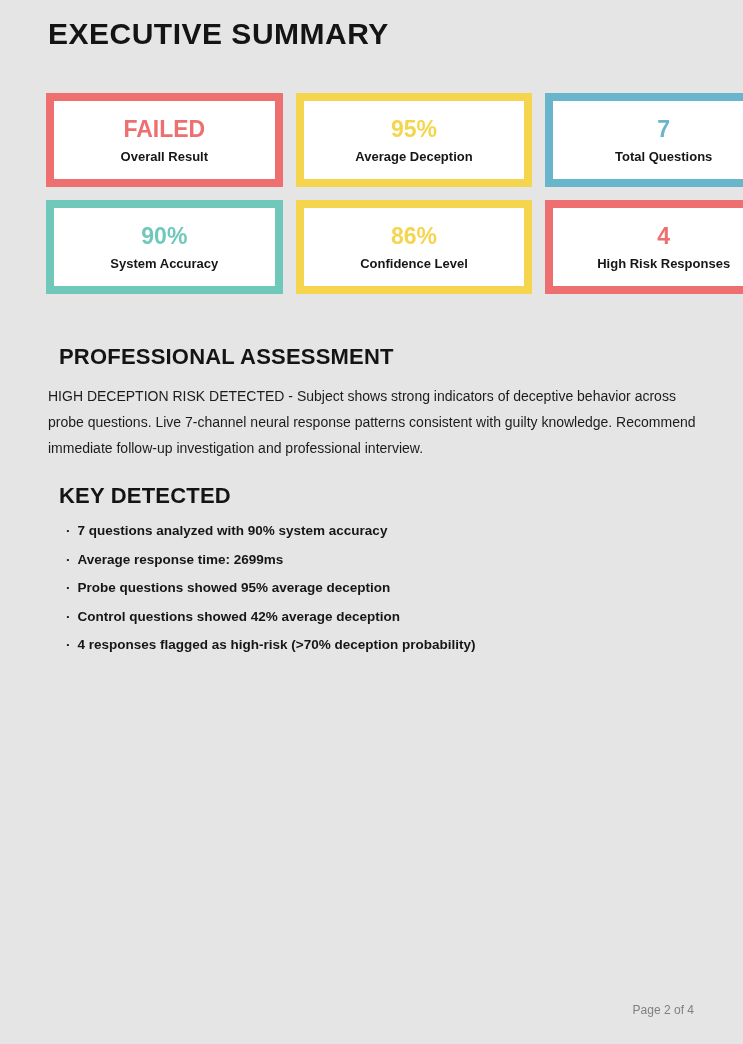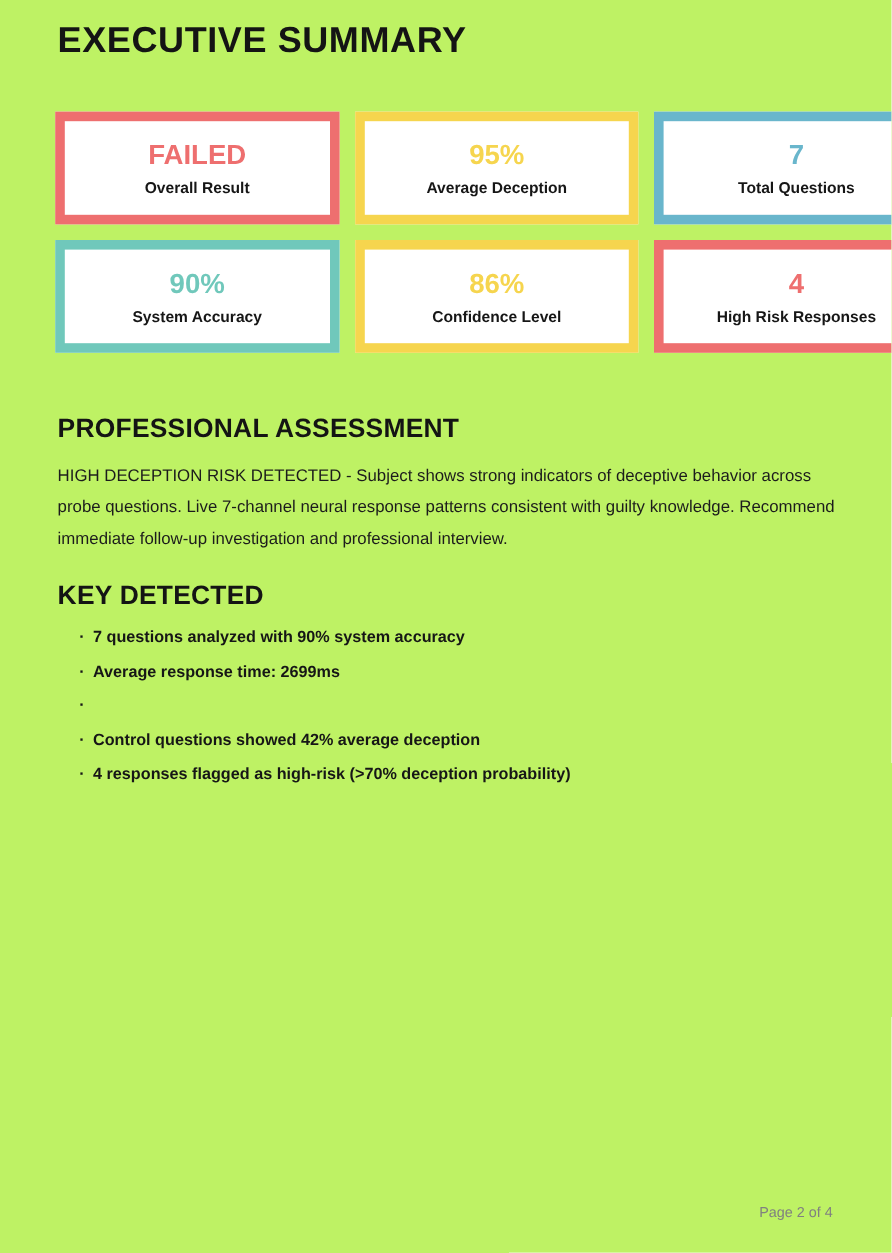--- a/index.html
+++ b/index.html
@@ -2,21 +2,21 @@
 <html><head>
 <meta charset="utf-8">
 <style>
   * { margin: 0; padding: 0; box-sizing: border-box; }
   html, body { background: #ffffff; }
   .page {
     position: relative;
     width: 743px;
     height: 1044px;
     margin: 0 auto;
-    background: #bef264;
+    background: #e5e5e5;
     font-family: "Liberation Sans", sans-serif;
     color: #1a1a1a;
     overflow: hidden;
   }
   .doc-title {
     position: absolute;
     left: 48px;
     top: 17px;
     font-size: 30px;
     font-weight: bold;
@@ -51,21 +51,21 @@
     line-height: 24px;
   }
   .metric-label {
     font-size: 13px;
     font-weight: bold;
     color: #161616;
     line-height: 14px;
   }
   .section-heading {
     position: absolute;
-    left: 48px;
+    left: 59px;
     font-size: 22px;
     font-weight: bold;
     color: #141414;
     letter-spacing: 0.2px;
   }
   .heading-assessment { top: 344px; }
   .assessment-body {
     position: absolute;
     left: 48px;
     top: 383px;
@@ -156,20 +156,21 @@
     <li class="finding-item">
       <span class="bullet-dot">·</span>
       <span>7 questions analyzed with 90% system accuracy</span>
     </li>
     <li class="finding-item">
       <span class="bullet-dot">·</span>
       <span>Average response time: 2699ms</span>
     </li>
     <li class="finding-item">
       <span class="bullet-dot">·</span>
+      <span>Probe questions showed 95% average deception</span>
     </li>
     <li class="finding-item">
       <span class="bullet-dot">·</span>
       <span>Control questions showed 42% average deception</span>
     </li>
     <li class="finding-item">
       <span class="bullet-dot">·</span>
       <span>4 responses flagged as high-risk (&gt;70% deception probability)</span>
     </li>
   </ul>

